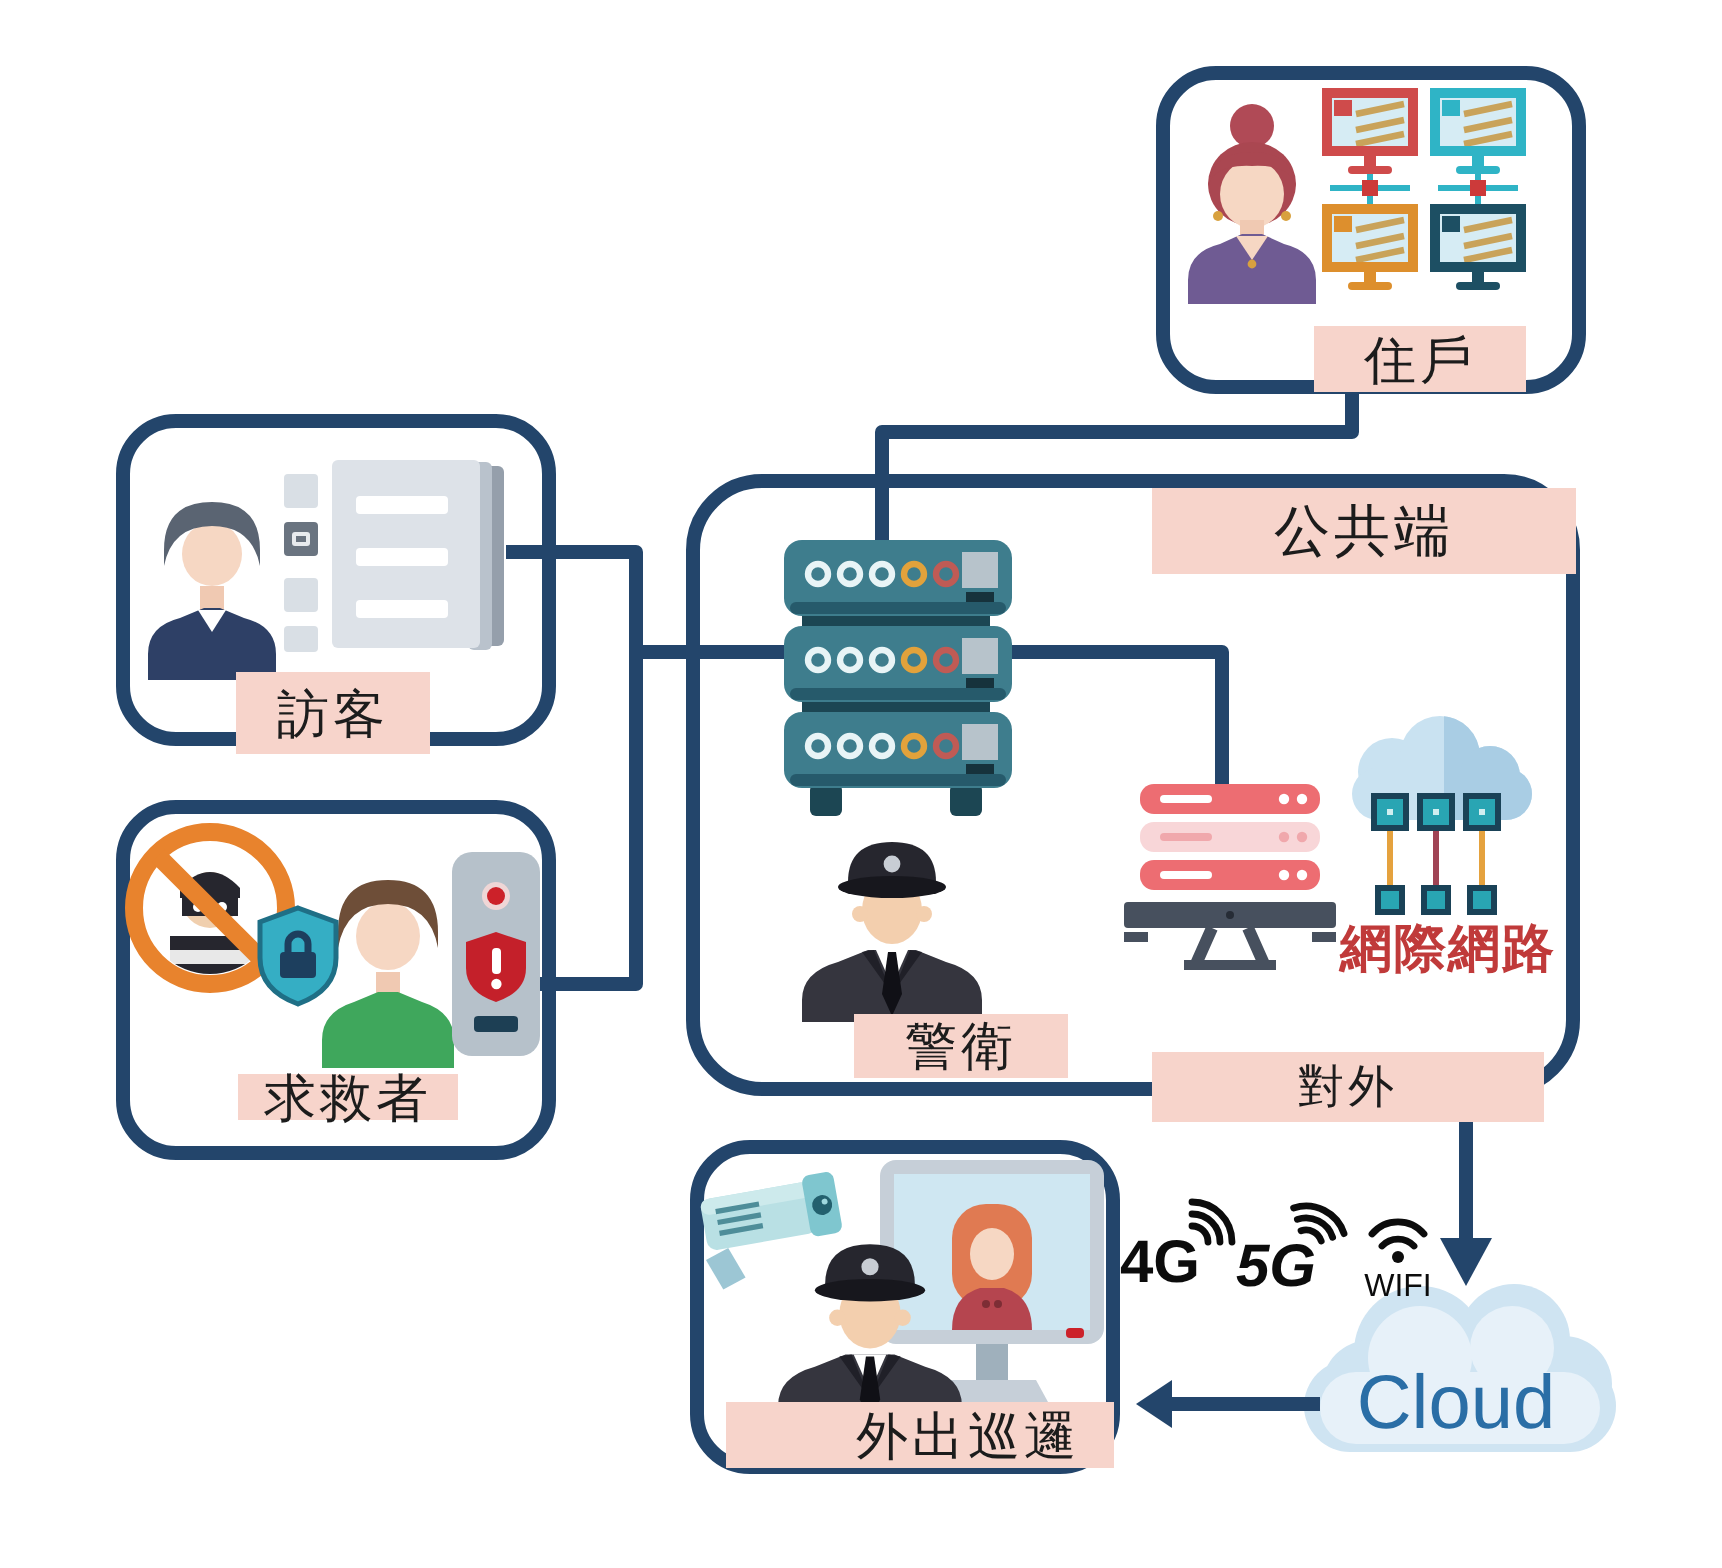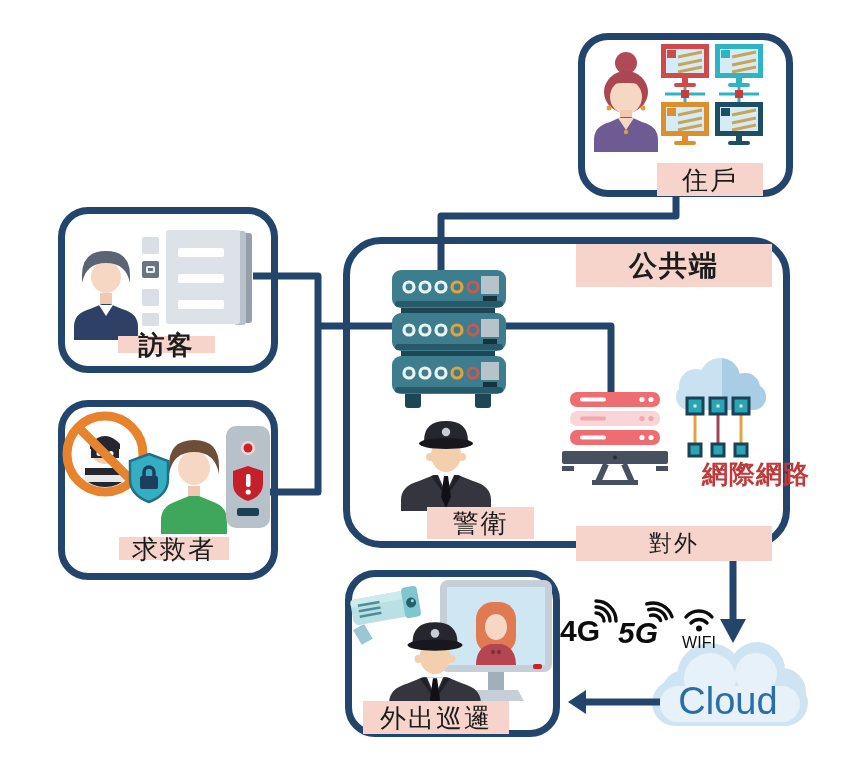--- a/index.html
+++ b/index.html
@@ -19,21 +19,21 @@
   .plabel{
     position:absolute;background:var(--pink);color:var(--ink);
     display:flex;align-items:center;justify-content:center;
     font-size:26px;letter-spacing:2px;line-height:1;
   }
   .abs{position:absolute;}
   svg{display:block;overflow:visible;}
   #connectors{position:absolute;left:0;top:0;pointer-events:none;}
   .red-label{
     position:absolute;color:#c03a3a;font-weight:bold;font-size:26px;
-    letter-spacing:1px;display:flex;align-items:center;justify-content:center;margin-left:32px;
+    letter-spacing:1px;display:flex;align-items:center;justify-content:center;
   }
 </style>
 </head>
 <body>
 
 <div id="canvas">
 
   <svg width="0" height="0" aria-hidden="true">
     <defs>
       <symbol id="guard-symbol" viewBox="0 0 96 96">
@@ -138,21 +138,21 @@
   </svg>
 
   <svg class="abs" style="left:70px;top:243px;" width="72" height="97" viewBox="0 0 72 97">
     <ellipse cx="36" cy="34" rx="15" ry="16" fill="#f6d7c3"></ellipse>
     <path d="M12,32 Q12,8 36,8 Q60,8 60,32 L60,40 Q56,20 36,20 Q16,20 12,40 Z" fill="#5a6472"></path>
     <rect x="30" y="50" width="12" height="12" fill="#f0c9b2"></rect>
     <path d="M4,97 L4,84 Q4,70 20,66 L32,61 L40,61 L52,66 Q68,70 68,84 L68,97 Z" fill="#2e4066"></path>
     <path d="M29,62 L36,73 L43,62 Z" fill="#ffffff"></path>
   </svg>
 
-  <div class="plabel" style="left:118px;top:336px;width:97px;height:17px;font-weight:bold;">訪客</div>
+  <div class="plabel" style="left:118px;top:336px;width:97px;height:41px;">訪客</div>
 
   <svg class="abs" style="left:63px;top:412px;" width="85" height="85" viewBox="0 0 85 85">
     <defs>
         <clipPath id="nb-clip">
           <circle cx="42" cy="42" r="33"></circle>
         </clipPath>
       </defs>
     <circle cx="42" cy="42" r="38" fill="#ffffff" stroke="#e8832d" stroke-width="9"></circle>
     <g clip-path="url(#nb-clip)">
       <circle cx="42" cy="38" r="14" fill="#f0cfae"></circle>
@@ -185,21 +185,21 @@
     <circle cx="22" cy="22" r="7" fill="#efd6d6"></circle>
     <circle cx="22" cy="22" r="4.5" fill="#cc2129"></circle>
     <path d="M22,40 L37,45 L37,58 Q37,70 22,75 Q7,70 7,58 L7,45 Z" fill="#c4202a"></path>
     <rect x="20" y="48" width="4.5" height="13" rx="2" fill="#ffffff"></rect>
     <circle cx="22.2" cy="66" r="2.6" fill="#ffffff"></circle>
     <rect x="11" y="82" width="22" height="8" rx="2" fill="#1d3f54"></rect>
   </svg>
 
   <div class="plabel" style="left:119px;top:537px;width:110px;height:23px;">求救者</div>
 
-  <div class="plabel" style="left:576px;top:244px;width:196px;height:43px;font-size:28px;font-weight:bold;">公共端</div>
+  <div class="plabel" style="left:576px;top:244px;width:212px;height:43px;font-size:28px;">公共端</div>
 
   <svg class="abs" style="left:391px;top:268px;" width="120" height="144" viewBox="0 0 120 144">
     <g>
       <rect x="14" y="124" width="16" height="16" rx="3" fill="#1c4653"></rect>
       <rect x="84" y="124" width="16" height="16" rx="3" fill="#1c4653"></rect>
       <rect x="10" y="38" width="94" height="8" fill="#1c4653"></rect>
       <rect x="10" y="81" width="94" height="8" fill="#1c4653"></rect>
     </g>
     <g>
 
@@ -337,21 +337,21 @@
     <path d="M36,85 Q36,68 50,64 L62,64 Q76,68 76,85 Z" fill="#b5454f"></path>
     <circle cx="53" cy="72" r="2" fill="#7d2d35"></circle>
       <circle cx="59" cy="72" r="2" fill="#7d2d35"></circle>
     <rect x="93" y="84" width="9" height="5" rx="2" fill="#cc2129"></rect>
   </svg>
 
   <svg class="abs" style="left:386px;top:616px;" width="98" height="98">
     <use href="#guard-symbol" width="98" height="98"></use>
   </svg>
 
-  <div class="plabel" style="left:363px;top:701px;width:146px;height:33px;">外出巡邏</div>
+  <div class="plabel" style="left:363px;top:701px;width:146px;height:33px;padding-left:48px;">外出巡邏</div>
 
   <svg class="abs" style="left:556px;top:594px;" width="172" height="60" viewBox="0 0 172 60">
     <text x="4" y="47" font-size="30" font-weight="bold" fill="#0c0c0c">4G</text>
     <g transform="translate(40,27)" stroke="#0c0c0c" stroke-width="3.4" fill="none" stroke-linecap="round">
       <path d="M0,-8 A8,8 0 0 1 8,0"></path>
         <path d="M0,-14 A14,14 0 0 1 14,0"></path>
         <path d="M0,-20 A20,20 0 0 1 20,0"></path>
     </g>
     <text x="62" y="49" font-size="30" font-weight="bold" font-style="italic" fill="#0c0c0c">5G</text>
     <g transform="translate(97,29) rotate(-18)" stroke="#0c0c0c" stroke-width="3.4" fill="none" stroke-linecap="round">

